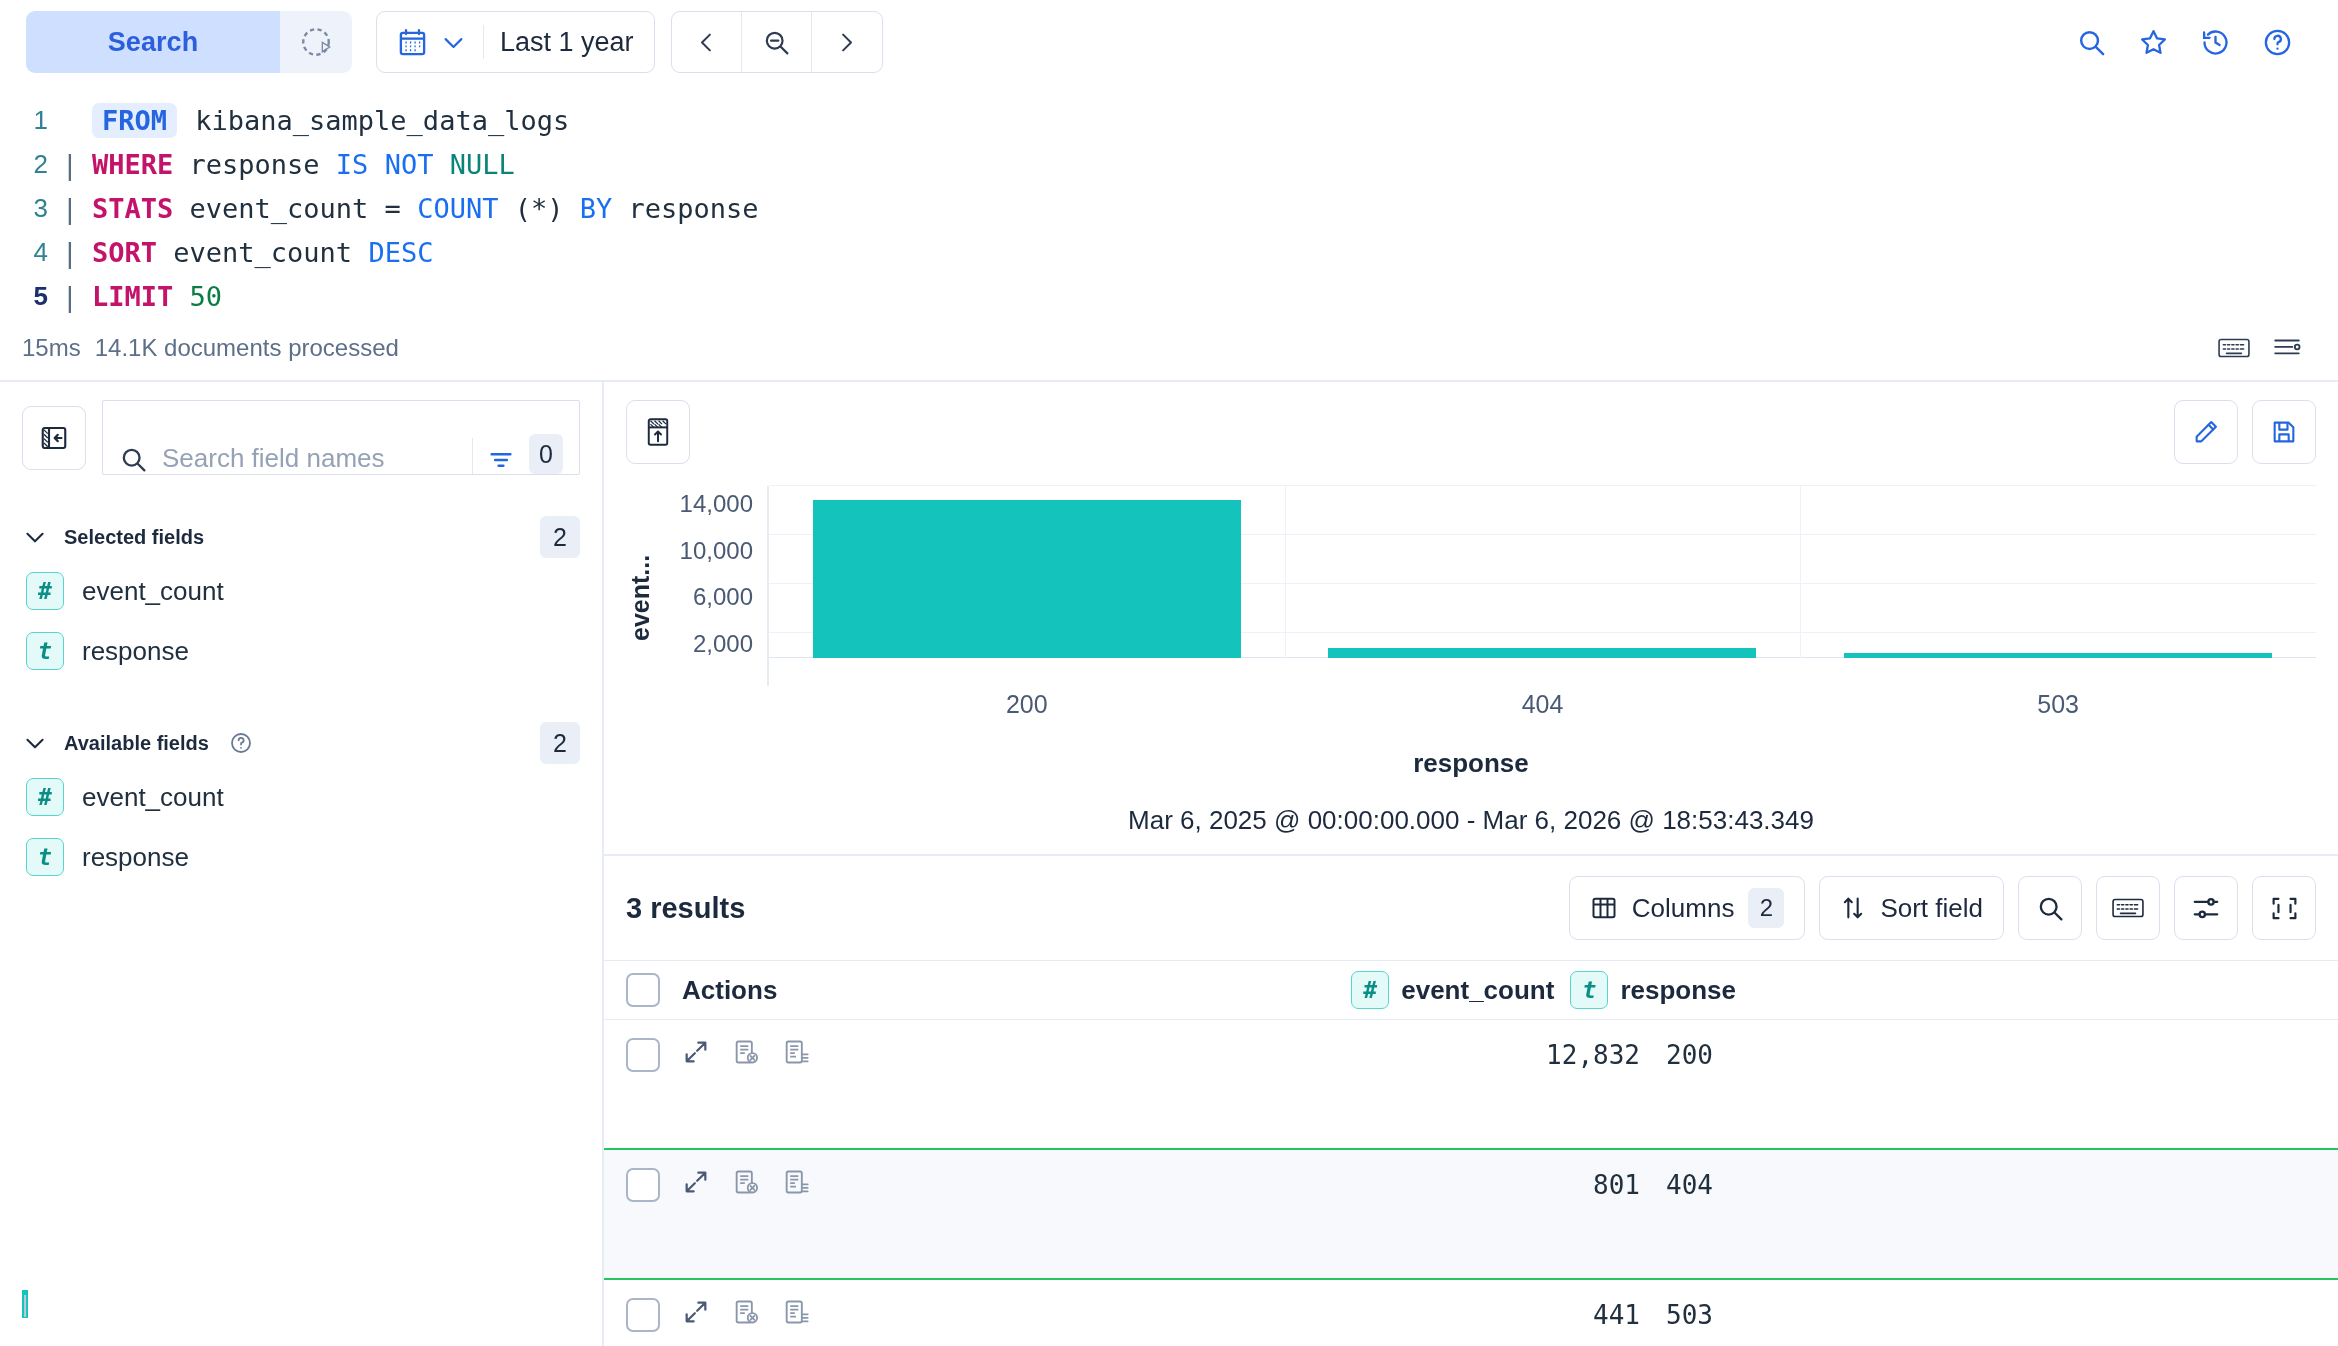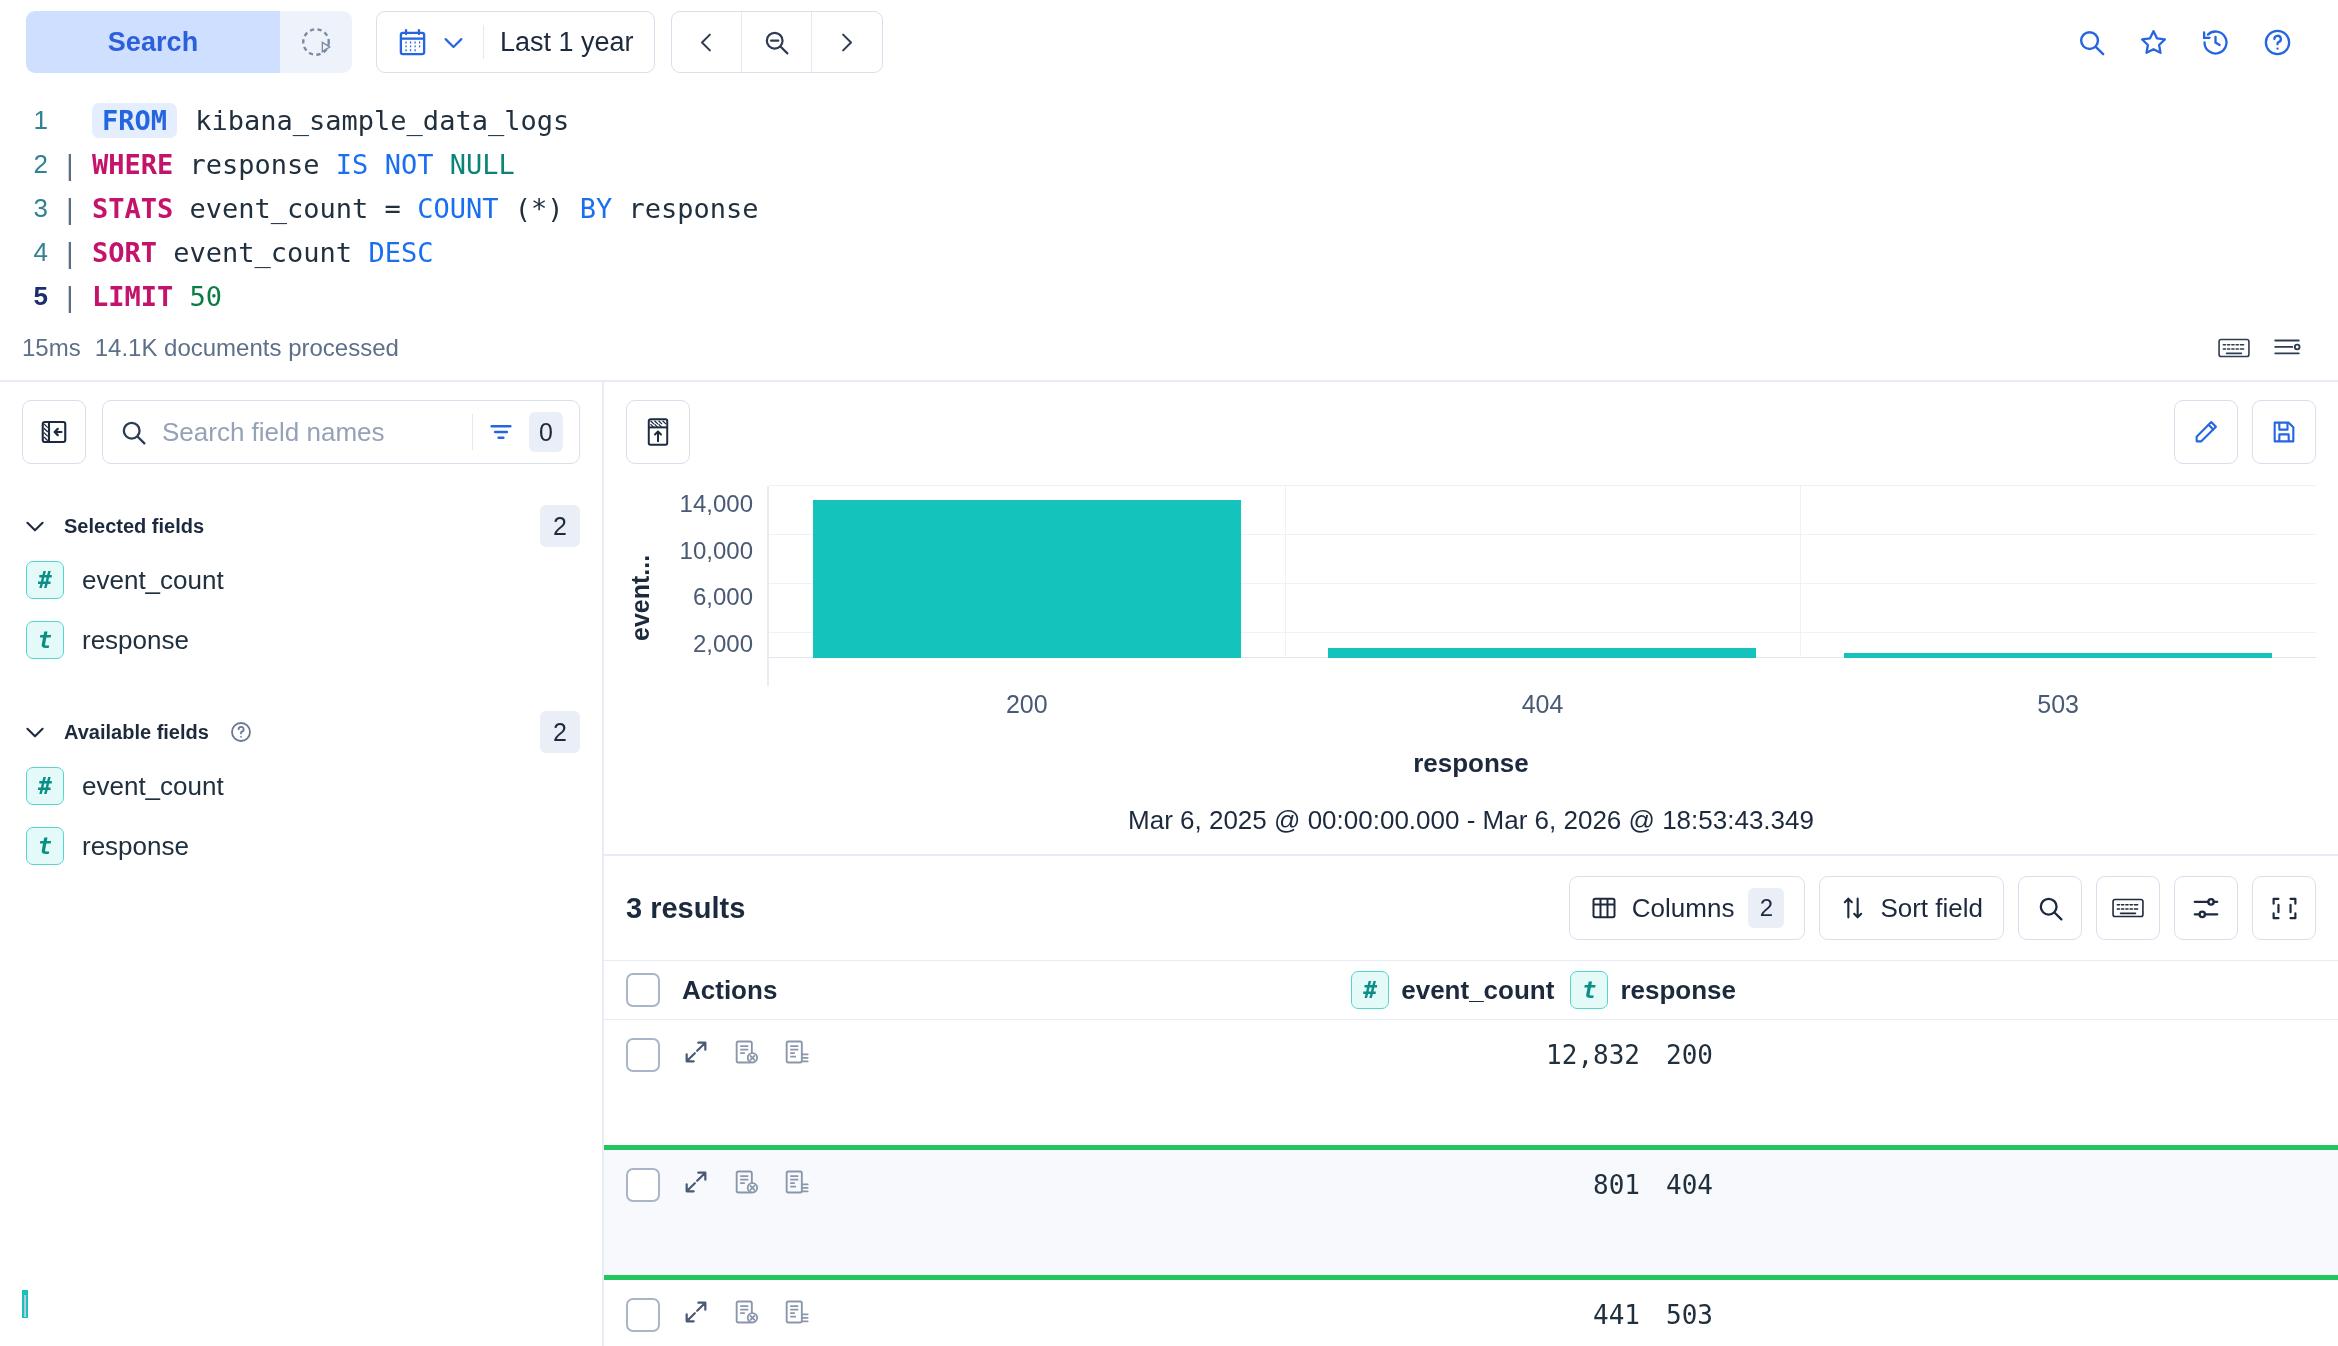--- a/index.html
+++ b/index.html
@@ -58,21 +58,21 @@
 
   .hr { height: 2px; background: #e7ecf4; width: 100%; }
 
   
   .body { flex: 1; display: flex; min-height: 0; }
 
   
   .sidebar { width: 604px; border-right: 2px solid #e7ecf4; padding: 18px 22px 0 22px; flex-shrink: 0; }
   .sb-top { display: flex; align-items: center; gap: 16px; }
   .collapse-btn { width: 64px; height: 64px; border: 1px solid #d9e0ec; border-radius: 9px; display: flex; align-items: center; justify-content: center; background: #fff; flex-shrink: 0; }
-  .fieldsearch { flex: 1; height: 64px; border: 1px solid #d9e0ec; border-radius: 9px; display: flex; align-items: center; padding: 0 16px; gap: 14px; background: #fff; }
+  .fieldsearch { flex: 1; height: 75px; border: 1px solid #d9e0ec; border-radius: 2px; display: flex; align-items: flex-end; padding: 0 16px; gap: 14px; background: #fff; }
   .fs-input { flex: 1; font-size: 26px; color: #95a2b6; }
   .fs-sep { width: 1px; height: 36px; background: #e3e8f1; }
   .fs-badge { background: #e9eef7; border-radius: 6px; min-width: 34px; height: 40px; display: flex; align-items: center; justify-content: center; font-size: 25px; color: #1d2a3e; padding: 0 9px; }
 
   .sb-section { margin-top: 38px; }
   .sb-sec-head { display: flex; align-items: center; gap: 16px; height: 48px; }
   .sb-sec-title { font-size: 20px; font-weight: 700; color: #1d2a3e; }
   .sb-sec-count { margin-left: auto; background: #e9eef7; border-radius: 6px; min-width: 40px; height: 42px; display: flex; align-items: center; justify-content: center; font-size: 25px; color: #1d2a3e; padding: 0 10px; }
   .field-row { display: flex; align-items: center; gap: 18px; height: 60px; padding-left: 4px; }
   .ftype {
@@ -111,21 +111,21 @@
   .pill-badge { background: #e9eef7; border-radius: 6px; min-width: 36px; height: 40px; display: flex; align-items: center; justify-content: center; font-size: 24px; padding: 0 9px; }
   .sq-btn { width: 64px; height: 64px; border: 1px solid #d9e0ec; border-radius: 9px; display: flex; align-items: center; justify-content: center; background: #fff; }
 
   .tbl { width: 100%; }
   .tbl-header { display: flex; align-items: center; height: 60px; border-top: 1px solid #e7ecf4; border-bottom: 1px solid #e7ecf4; padding: 0 22px; }
   .cell-check { width: 56px; display: flex; align-items: center; }
   .chk { width: 34px; height: 34px; border: 2px solid #aab6c8; border-radius: 7px; background: #fff; }
   .th-actions { font-size: 26px; font-weight: 700; color: #1d2a3e; }
   .th-right { margin-left: auto; display: flex; align-items: center; gap: 16px; padding-right: 580px; }
   .th-col { display: flex; align-items: center; gap: 12px; font-size: 26px; font-weight: 700; color: #1d2a3e; }
-  .tbl-row { display: flex; align-items: flex-start; padding: 18px 22px 0 22px; min-height: 130px; border-bottom: 5px solid #22c55e; }
+  .tbl-row { display: flex; align-items: flex-start; padding: 18px 22px 0 22px; min-height: 130px; border-bottom: 2px solid #22c55e; }
   .tbl-row.alt { background: #f7f9fc; }
   .row-icons { display: flex; align-items: center; gap: 22px; }
   .row-vals { margin-left: auto; display: flex; align-items: flex-start; gap: 26px; padding-right: 580px; padding-top: 2px; }
   .val-num { font-family: "DejaVu Sans Mono", monospace; font-size: 26px; color: #20303f; text-align: right; min-width: 130px; }
   .val-str { font-family: "DejaVu Sans Mono", monospace; font-size: 26px; color: #20303f; min-width: 70px; }
 
   svg { display: block; }
 </style>
 </head>
 <body>

